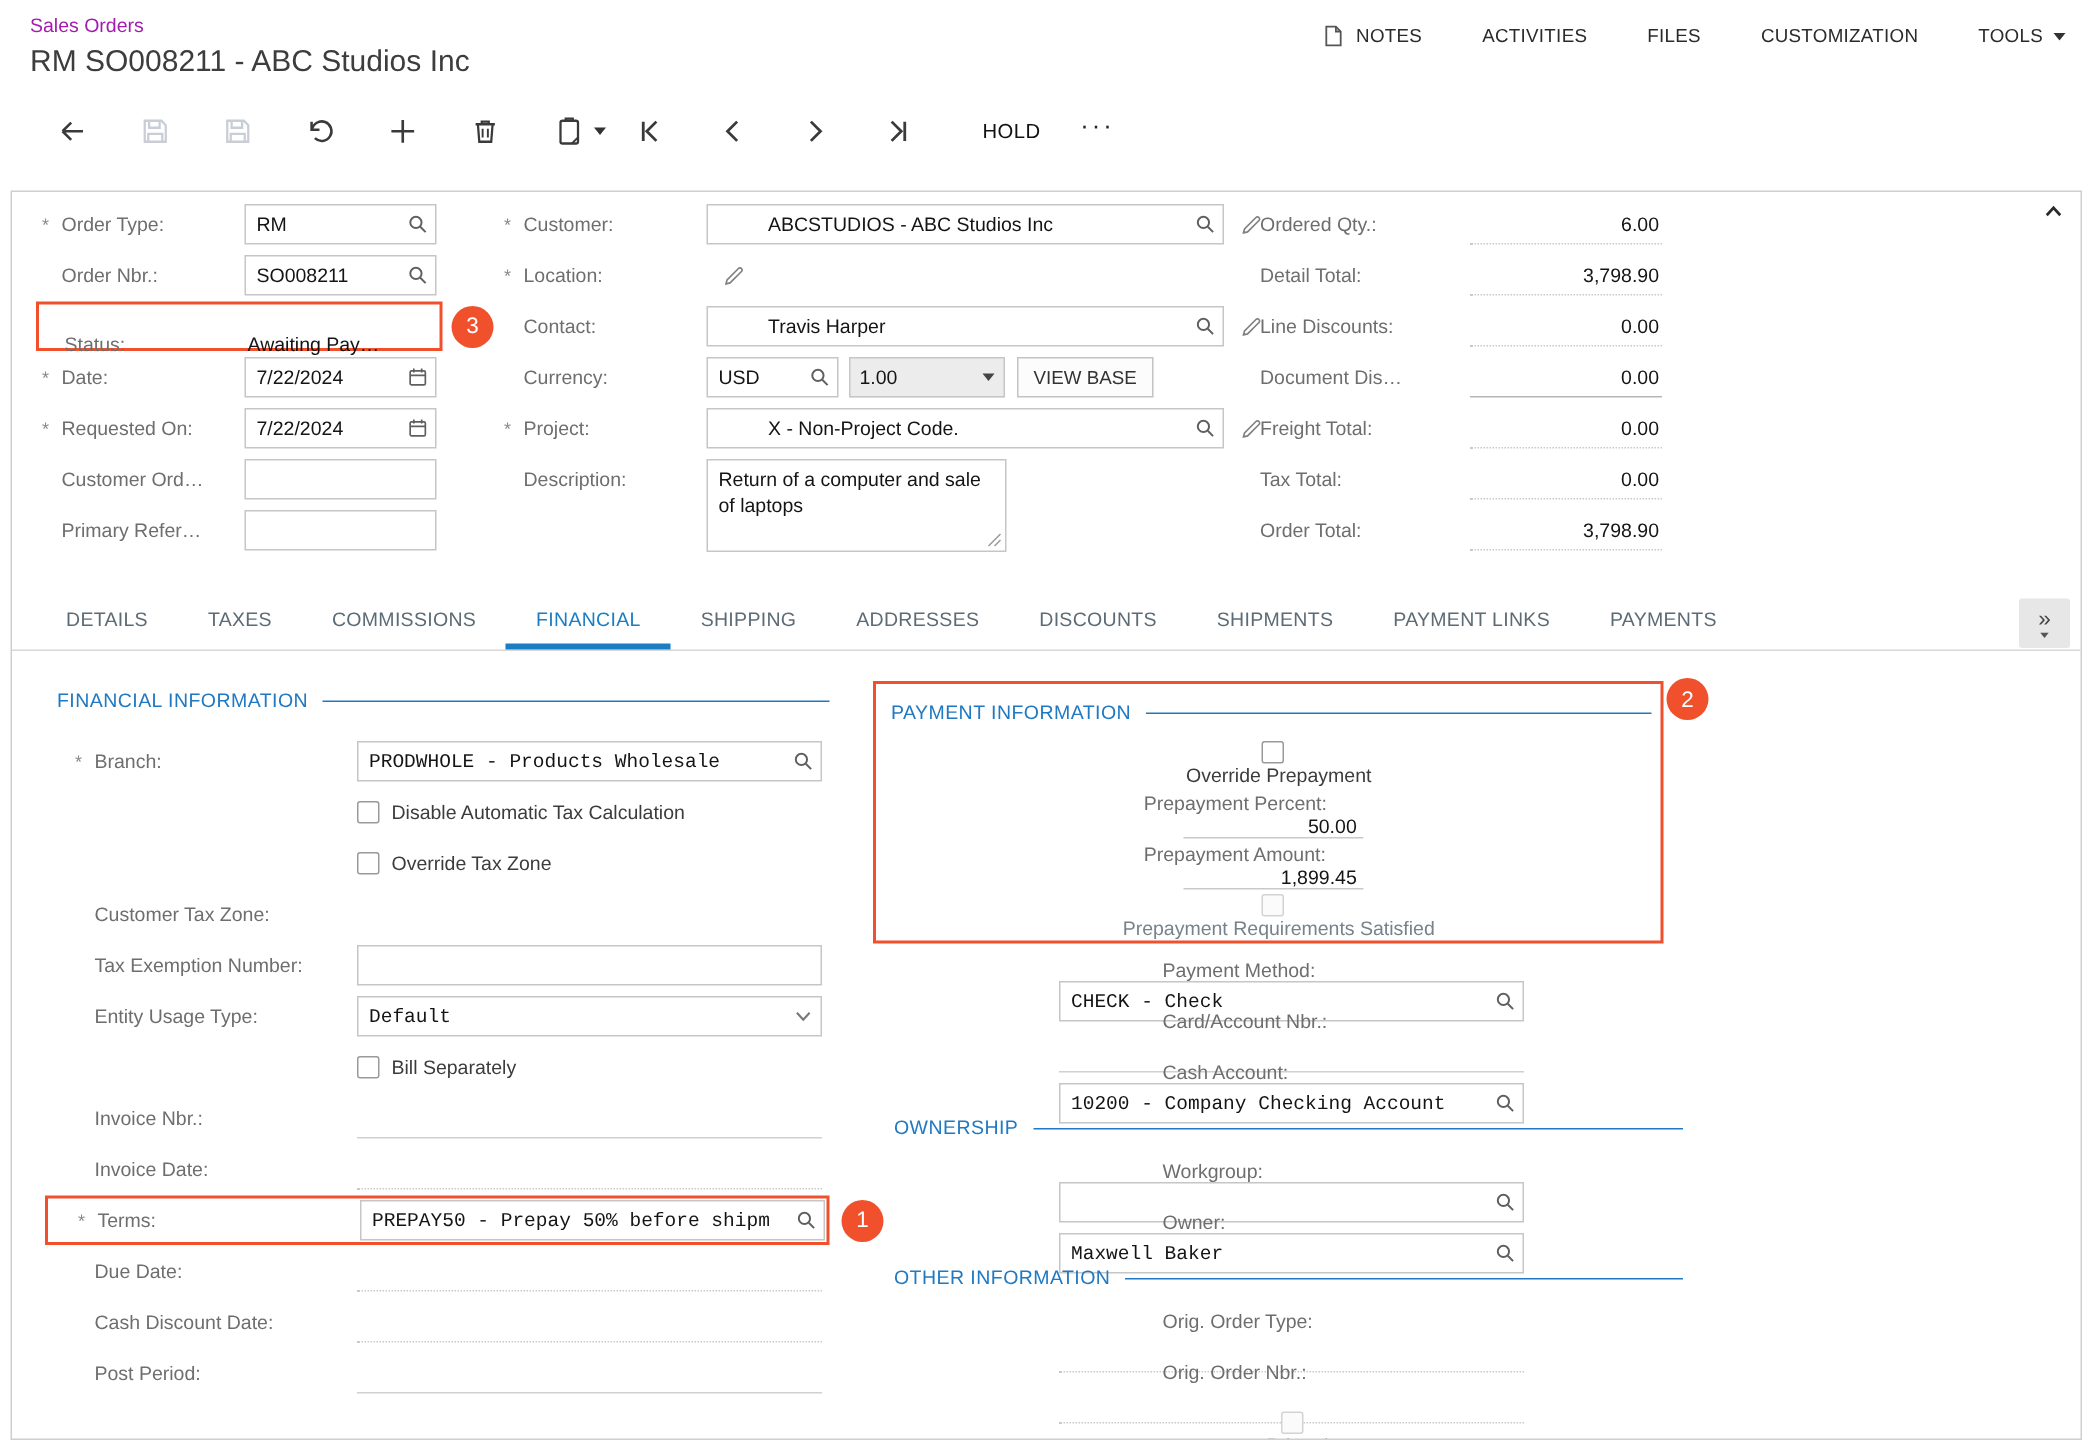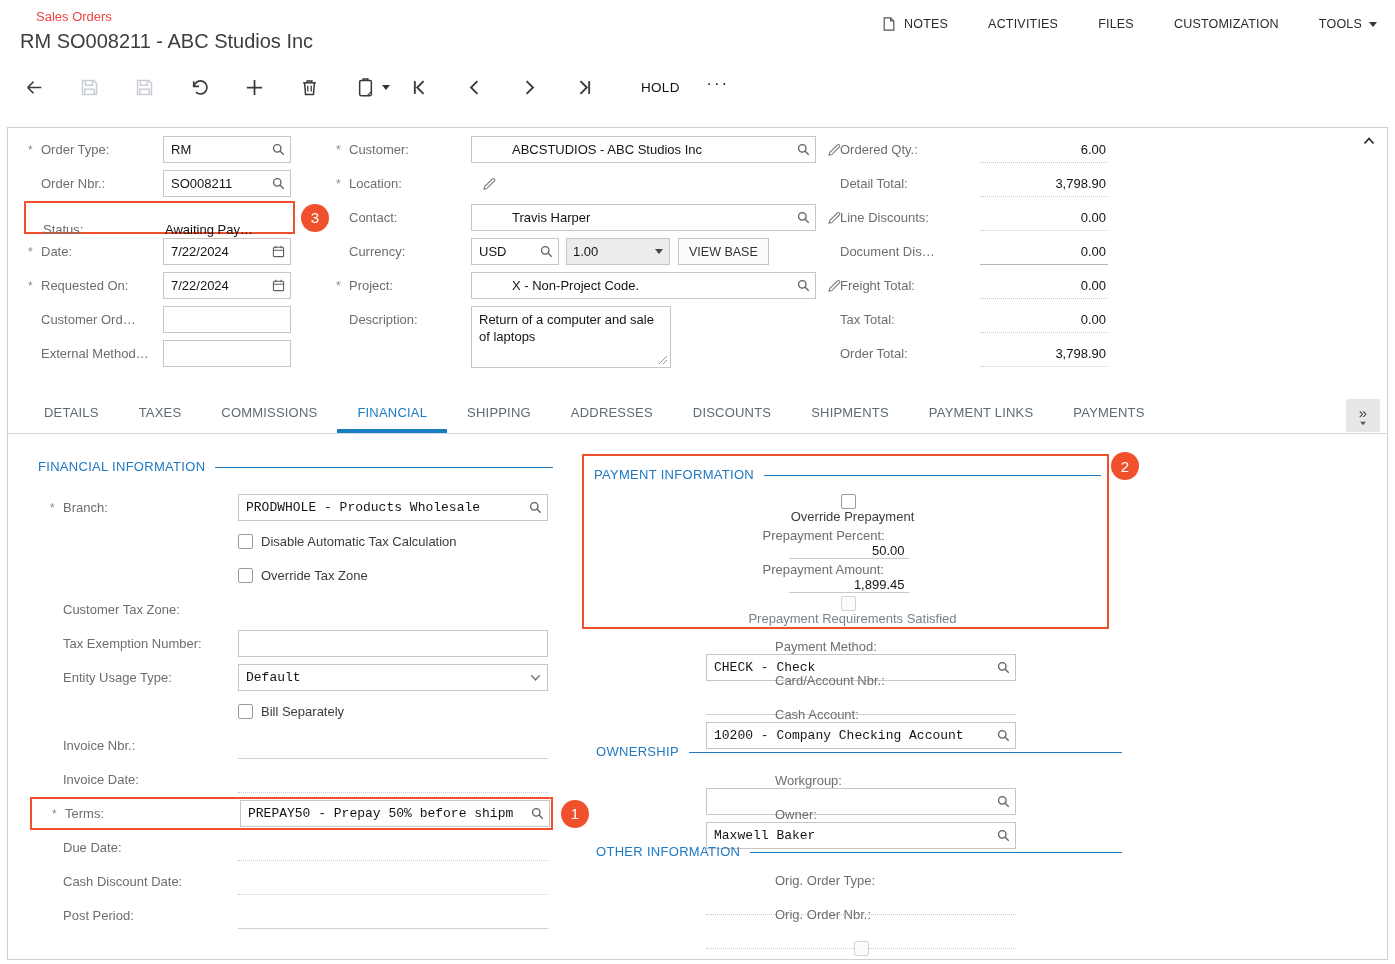--- a/index.html
+++ b/index.html
@@ -9,28 +9,28 @@
   }
   svg.ic{display:block;}
   .ic15{width:15px;height:15px;color:#5f5f5f;}
   .ic16{width:16px;height:16px;color:#808080;}
   .ic20{width:21px;height:21px;color:#3a3a3a;}
   .ic20.dis{color:#c9ced6;}
   .cal{color:#8f959b;}
 
   
   .app-header{position:absolute;top:0;left:0;right:0;height:62px;}
-  .breadcrumb{position:absolute;left:36px;top:9px;color:#ef4444;cursor:pointer;text-decoration:none;}
+  .breadcrumb{position:absolute;left:20px;top:9px;color:#a21caf;cursor:pointer;text-decoration:none;}
   .page-title{position:absolute;left:20px;top:30px;font-size:20px;color:#3d3d3d;}
   .top-menu{position:absolute;right:18px;top:16px;display:flex;align-items:center;gap:40px;}
   .menu-item{display:flex;align-items:center;gap:7px;font-size:12.5px;color:#2b2b2b;letter-spacing:.2px;cursor:pointer;}
   .caret{width:0;height:0;border-left:4px solid transparent;border-right:4px solid transparent;border-top:5px solid #333;display:inline-block;}
 
   
-  .toolbar{position:absolute;top:66px;left:0;right:0;height:42px;display:flex;align-items:center;padding-left:22px;}
+  .toolbar{position:absolute;top:66px;left:0;right:0;height:42px;display:flex;align-items:center;padding-left:36px;}
   .tb-btn{width:24px;height:30px;display:flex;align-items:center;justify-content:center;margin-right:31px;cursor:pointer;}
   .tb-btn.wcaret{width:40px;margin-right:15px;}
   .tb-text{font-size:13.5px;color:#111;margin:0 26px 0 14px;cursor:pointer;letter-spacing:.3px;}
   .dots{font-size:17px;letter-spacing:2px;color:#222;line-height:10px;padding-bottom:6px;}
 
   
   .content{position:absolute;left:7px;right:7px;top:127px;height:831px;border:1px solid #cfcfcf;background:#fff;}
 
   
   .scol{position:absolute;top:8px;}
@@ -352,21 +352,21 @@
           <span class="star"></span>
           <span>Customer Ord…</span>
         </span>
       <span class="tfield w128">
           <span class="fval"></span>
         </span>
     </div>
     <div class="srow">
       <span class="slabel">
           <span class="star"></span>
-          <span>External Method…</span>
+          <span>Primary Refer…</span>
         </span>
       <span class="tfield w128">
           <span class="fval"></span>
         </span>
     </div>
   </div>
 
   <div class="scol col-mid">
     <div class="srow">
       <span class="slabel">

